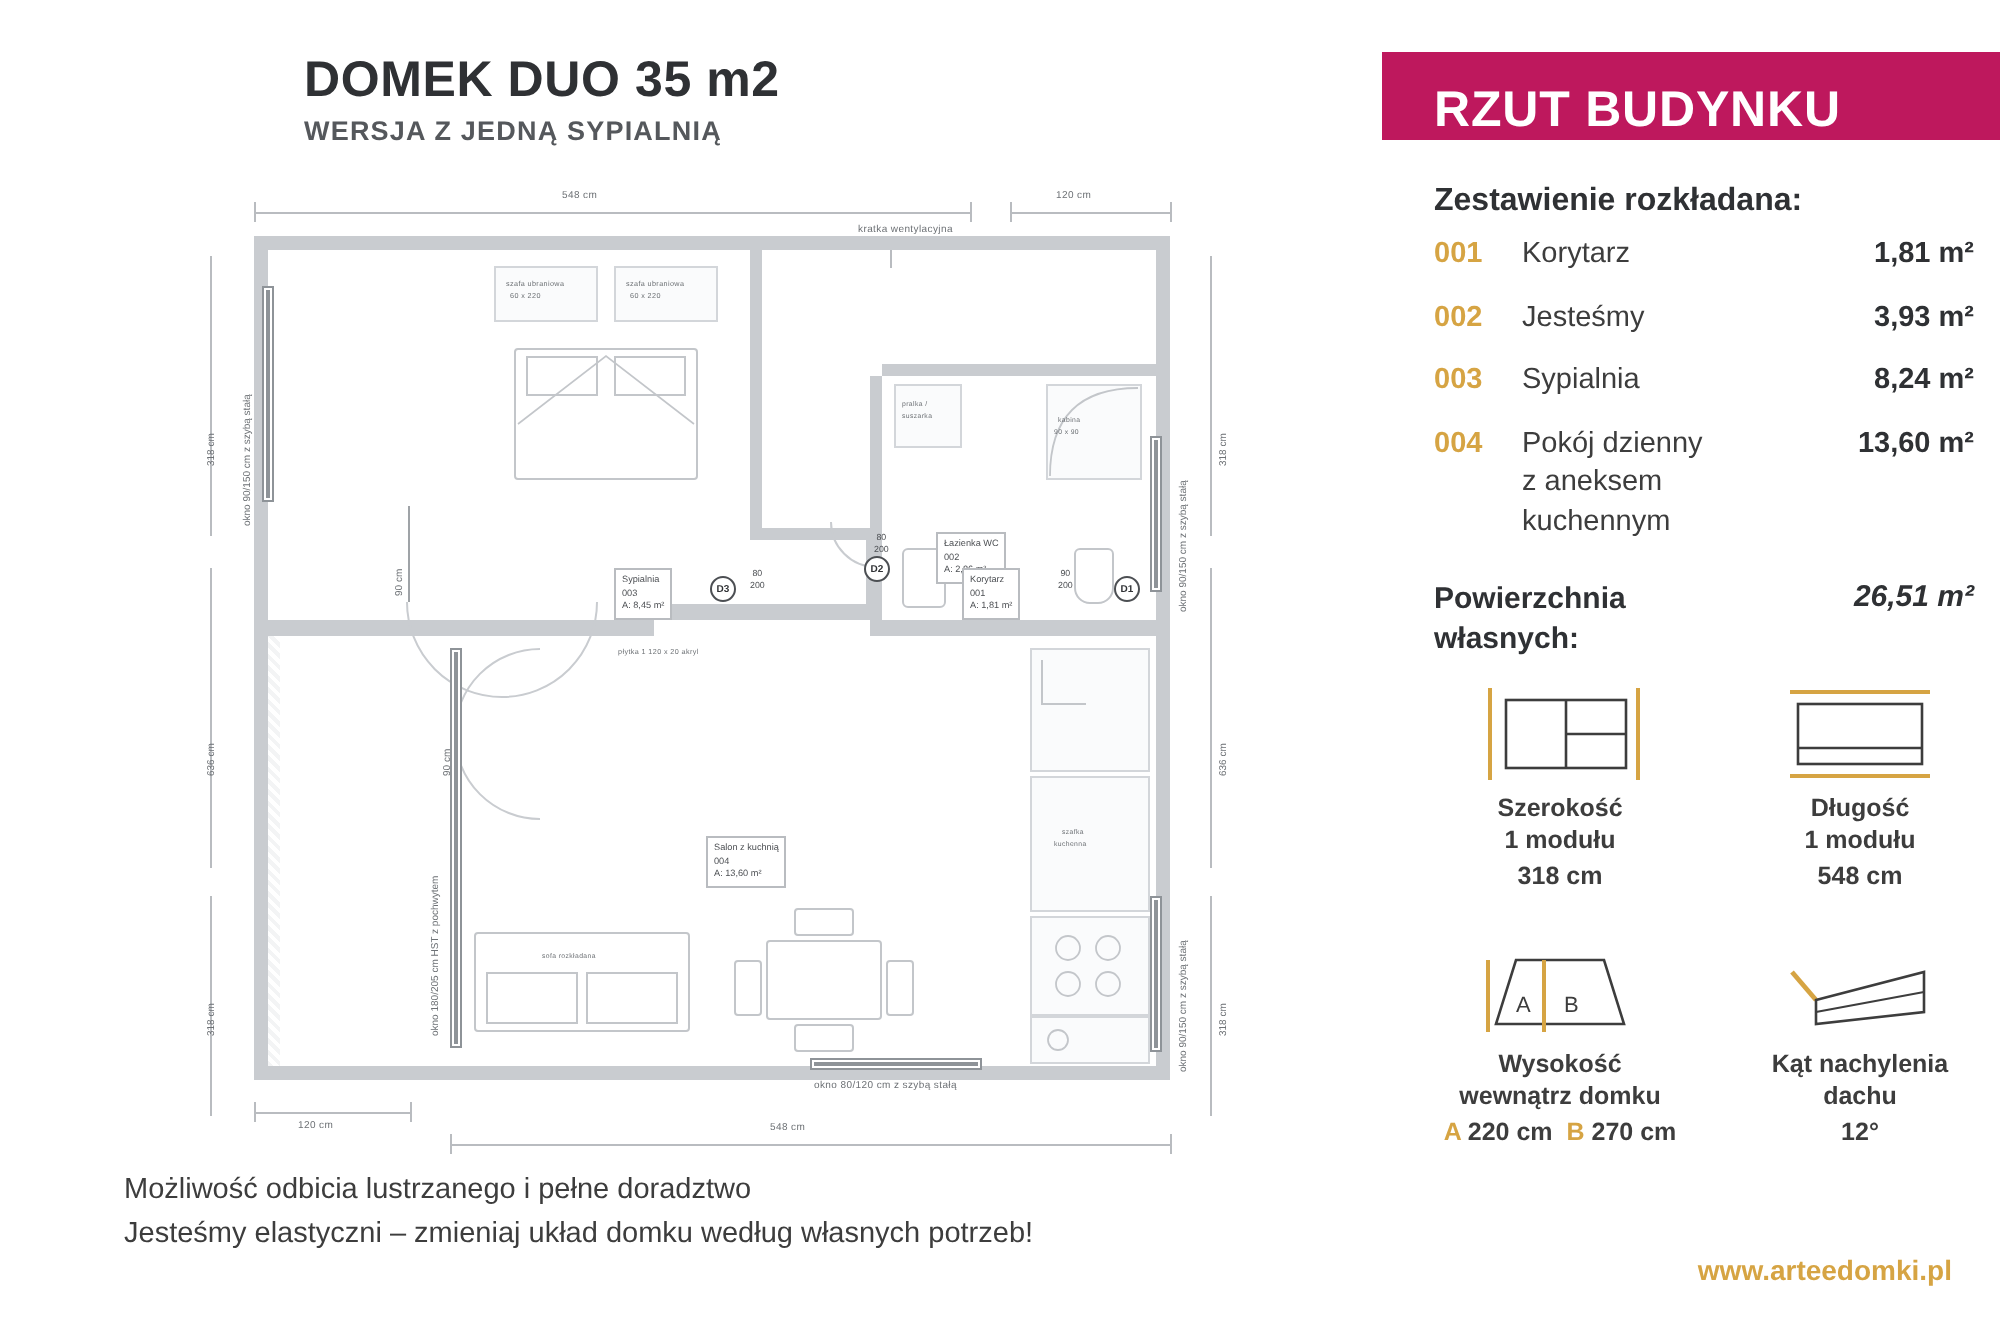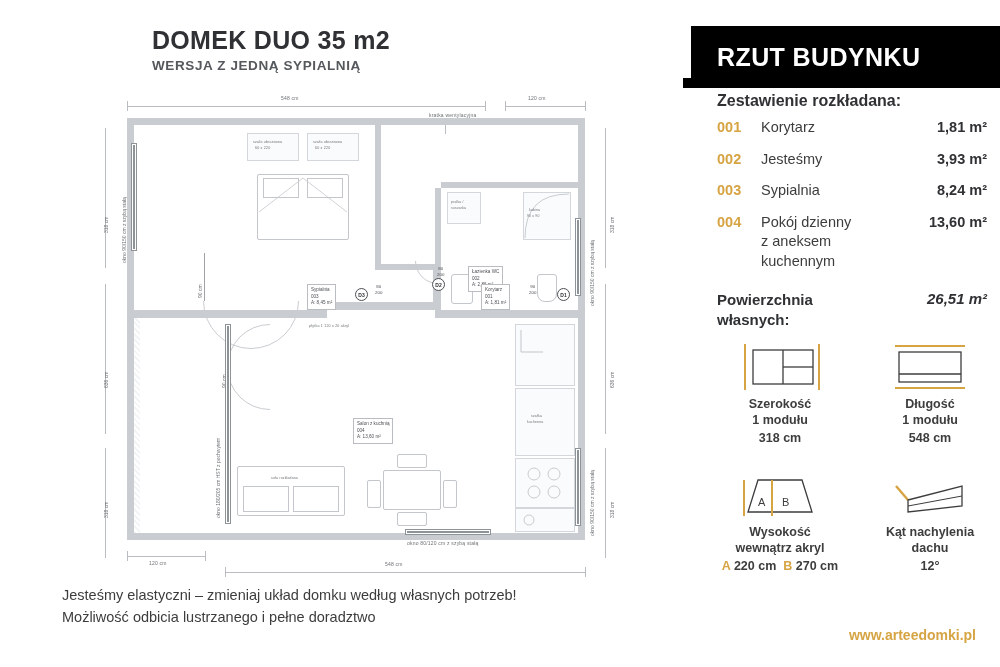--- a/index.html
+++ b/index.html
@@ -98,22 +98,22 @@
     position:absolute; left:62px; top:584px; width:580px;
     font-size:14.5px; line-height:1.55; color:#3d3d3d;
   }
 
   
   .right-panel {
     position:absolute; left:668px; top:0; width:332px; height:667px;
     background:#ffffff;
   }
   .rb-header {
-    position:absolute; left:15px; top:26px; width:317px; height:62px;
-    background:#000000; display:flex; align-items:center;
+    position:absolute; left:15px; top:26px; width:317px; height:44px;
+    background:#be185d; display:flex; align-items:flex-end;
   }
   .rb-header .accent {
     width:8px; height:52px; background:#ffffff;
     position:absolute; left:0; top:0;
   }
   .rb-title {
     font-size:25px; font-weight:bold; color:#ffffff; letter-spacing:0.4px;
     margin-left:34px;
   }
   .rb-sub {
@@ -358,22 +358,22 @@
     <div class="dim-tick" style="left:120px; top:463px; width:1px; height:10px;"></div>
     <div class="tiny" style="left:64px; top:472px;">120 cm</div>
 
     <div class="dim-line-h" style="left:140px; top:484px; width:360px;"></div>
     <div class="dim-tick" style="left:140px; top:479px; width:1px; height:10px;"></div>
     <div class="dim-tick" style="left:500px; top:479px; width:1px; height:10px;"></div>
     <div class="tiny" style="left:300px; top:473px;">548 cm</div>
   </div>
 
   <div class="footer-text">
+    <div>Możliwość odbicia lustrzanego i pełne doradztwo</div>
     <div>Jesteśmy elastyczni – zmieniaj układ domku według własnych potrzeb!</div>
-    <div>Możliwość odbicia lustrzanego i pełne doradztwo</div>
   </div>
 </div>
 
 <div class="right-panel">
 
   <div class="rb-header">
     <div class="accent"></div>
     <div class="rb-title">RZUT BUDYNKU</div>
   </div>
 
@@ -445,21 +445,21 @@
       <div class="spec-ico">
         <svg width="96" height="58" viewBox="0 0 96 58">
           <path d="M16 46 L26 14 L70 14 L80 46 Z" fill="none" stroke="#3d3d3d" stroke-width="1.3"></path>
           <line x1="12" y1="14" x2="12" y2="50" stroke="#d6a443" stroke-width="2"></line>
           <line x1="40" y1="14" x2="40" y2="50" stroke="#d6a443" stroke-width="2"></line>
           <text x="26" y="40" font-size="11" font-family="Liberation Sans" fill="#3d3d3d">A</text>
           <text x="50" y="40" font-size="11" font-family="Liberation Sans" fill="#3d3d3d">B</text>
         </svg>
       </div>
       <div class="spec-lbl" style="white-space:pre-line">Wysokość
-wewnątrz akryl</div>
+wewnątrz domku</div>
       <div class="spec-val">
         <span class="ab">A</span>
         <span>220 cm</span>
         &nbsp;<span class="ab">B</span>
         <span>270 cm</span>
       </div>
     </div>
 
     <div class="spec-cell" style="left:150px; top:128px;">
       <div class="spec-ico">

